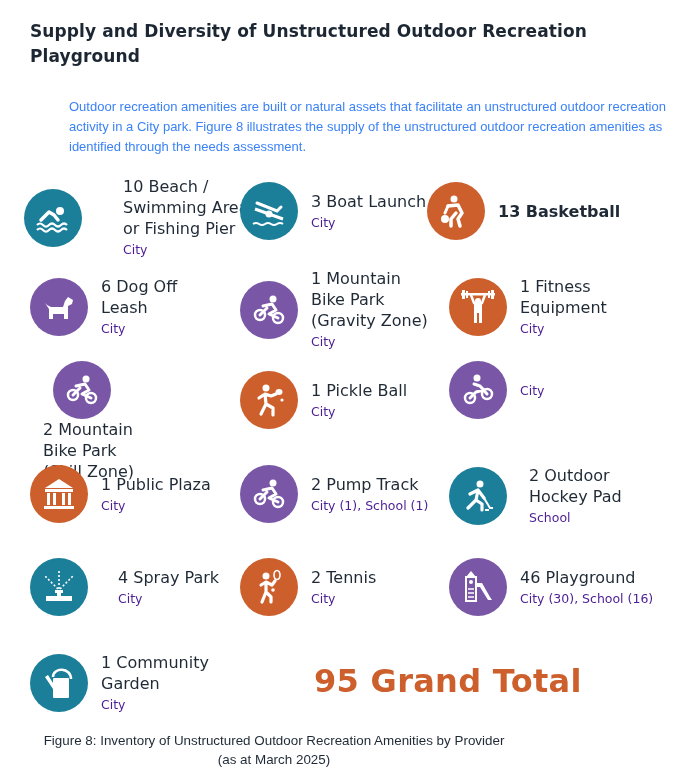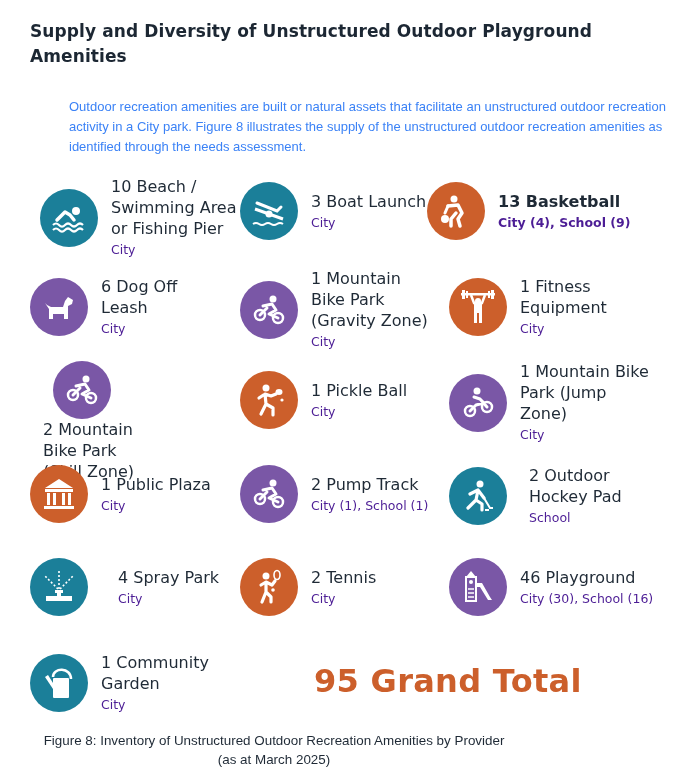--- a/index.html
+++ b/index.html
@@ -14,24 +14,24 @@
     .purple { background:#7a57a6; }
     .txt { margin-left:13px; }
     .label { font-family:"DejaVu Sans", sans-serif; font-size:16px; line-height:21px; color:#1f2a36; }
     .prov { font-family:"DejaVu Sans", sans-serif; font-size:12.5px; line-height:18px; color:#4c1d95; margin-top:2px; }
     .total { position:absolute; left:314px; top:662px; font-family:"DejaVu Sans", sans-serif; font-weight:bold; font-size:32px; color:#cc5f2b; letter-spacing:0.3px; }
     .caption { position:absolute; left:0; width:548px; top:731px; text-align:center; font-family:"Liberation Sans", sans-serif; font-size:13.4px; line-height:19px; color:#1f2a36; }
   </style>
 </head>
 <body>
 
-<div class="title">Supply and Diversity of Unstructured Outdoor Playground Amenities</div>
+<div class="title">Supply and Diversity of Unstructured Outdoor Recreation Playground</div>
 <div class="intro">Outdoor recreation amenities are built or natural assets that facilitate an unstructured outdoor recreation activity in a City park. Figure 8 illustrates the supply of the unstructured outdoor recreation amenities as identified through the needs assessment.</div>
 
-<div class="item" style="left:40px; top:176px;">
+<div class="item" style="left:24px; top:176px;gap:28px;">
   <div class="circle teal">
     <svg viewBox="0 0 40 40">
         <circle cx="27" cy="13" r="4" fill="#fff"></circle>
         <path d="M8 22 L16 14 L21 17 L25 22" stroke="#fff" stroke-width="3.5" fill="none" stroke-linecap="round" stroke-linejoin="round"></path>
         <path d="M4 27 q3 -3 6 0 t6 0 t6 0 t6 0 t6 0" stroke="#fff" stroke-width="2.2" fill="none"></path>
         <path d="M4 32 q3 -3 6 0 t6 0 t6 0 t6 0 t6 0" stroke="#fff" stroke-width="2.2" fill="none"></path>
       </svg>
   </div>
   <div class="txt">
     <div class="label"><span>10 Beach /</span><br><span>Swimming Area</span><br><span>or Fishing Pier</span></div>
@@ -59,21 +59,20 @@
   <div class="circle orange">
     <svg viewBox="0 0 40 40">
         <circle cx="18" cy="8" r="3.5" fill="#fff"></circle>
         <path d="M12 15 L22 14 L26 22 L22 28 L24 35 M20 22 L15 28 L15 35" stroke="#fff" stroke-width="3.5" fill="none" stroke-linecap="round" stroke-linejoin="round"></path>
         <path d="M12 15 L9 22" stroke="#fff" stroke-width="3" stroke-linecap="round"></path>
         <circle cx="9" cy="28" r="4" fill="#fff"></circle>
       </svg>
   </div>
   <div class="txt">
     <div class="label">13 Basketball</div>
-    <div class="prov">City (4), School (9)</div>
   </div>
 </div>
 
 <div class="item" style="left:30px; top:276px;">
   <div class="circle purple">
     <svg viewBox="0 0 40 40">
         <path d="M6 16 L8 18 L12 20 L24 20 L26 14 L29 10 L34 13 L33 17 L29 19 L29 32 L25 32 L25 27 L14 27 L14 32 L10 32 L10 22 Z" fill="#fff"></path>
       </svg>
   </div>
   <div class="txt">
@@ -151,21 +150,20 @@
 <div class="item" style="left:449px; top:361px;">
   <div class="circle purple">
     <svg viewBox="0 0 40 40">
         <circle cx="12" cy="28" r="5" stroke="#fff" stroke-width="2.5" fill="none"></circle>
         <circle cx="29" cy="24" r="5" stroke="#fff" stroke-width="2.5" fill="none"></circle>
         <circle cx="19" cy="8" r="3.5" fill="#fff"></circle>
         <path d="M16 14 L22 16 L26 20 L18 22 L12 28 M22 16 L29 24" stroke="#fff" stroke-width="3" fill="none" stroke-linecap="round" stroke-linejoin="round"></path>
       </svg>
   </div>
   <div class="txt">
-    <div class="label"><span>1 Mountain Bike</span><br><span>Park (Jump</span><br><span>Zone)</span></div>
     <div class="prov">City</div>
   </div>
 </div>
 
 <div class="item" style="left:30px; top:465px;">
   <div class="circle orange">
     <svg viewBox="0 0 40 40">
         <path d="M20 5 L34 14 L6 14 Z" fill="#fff"></path>
         <rect x="6" y="15" width="28" height="3" fill="#fff"></rect>
         <rect x="8" y="19" width="3" height="12" fill="#fff"></rect>

